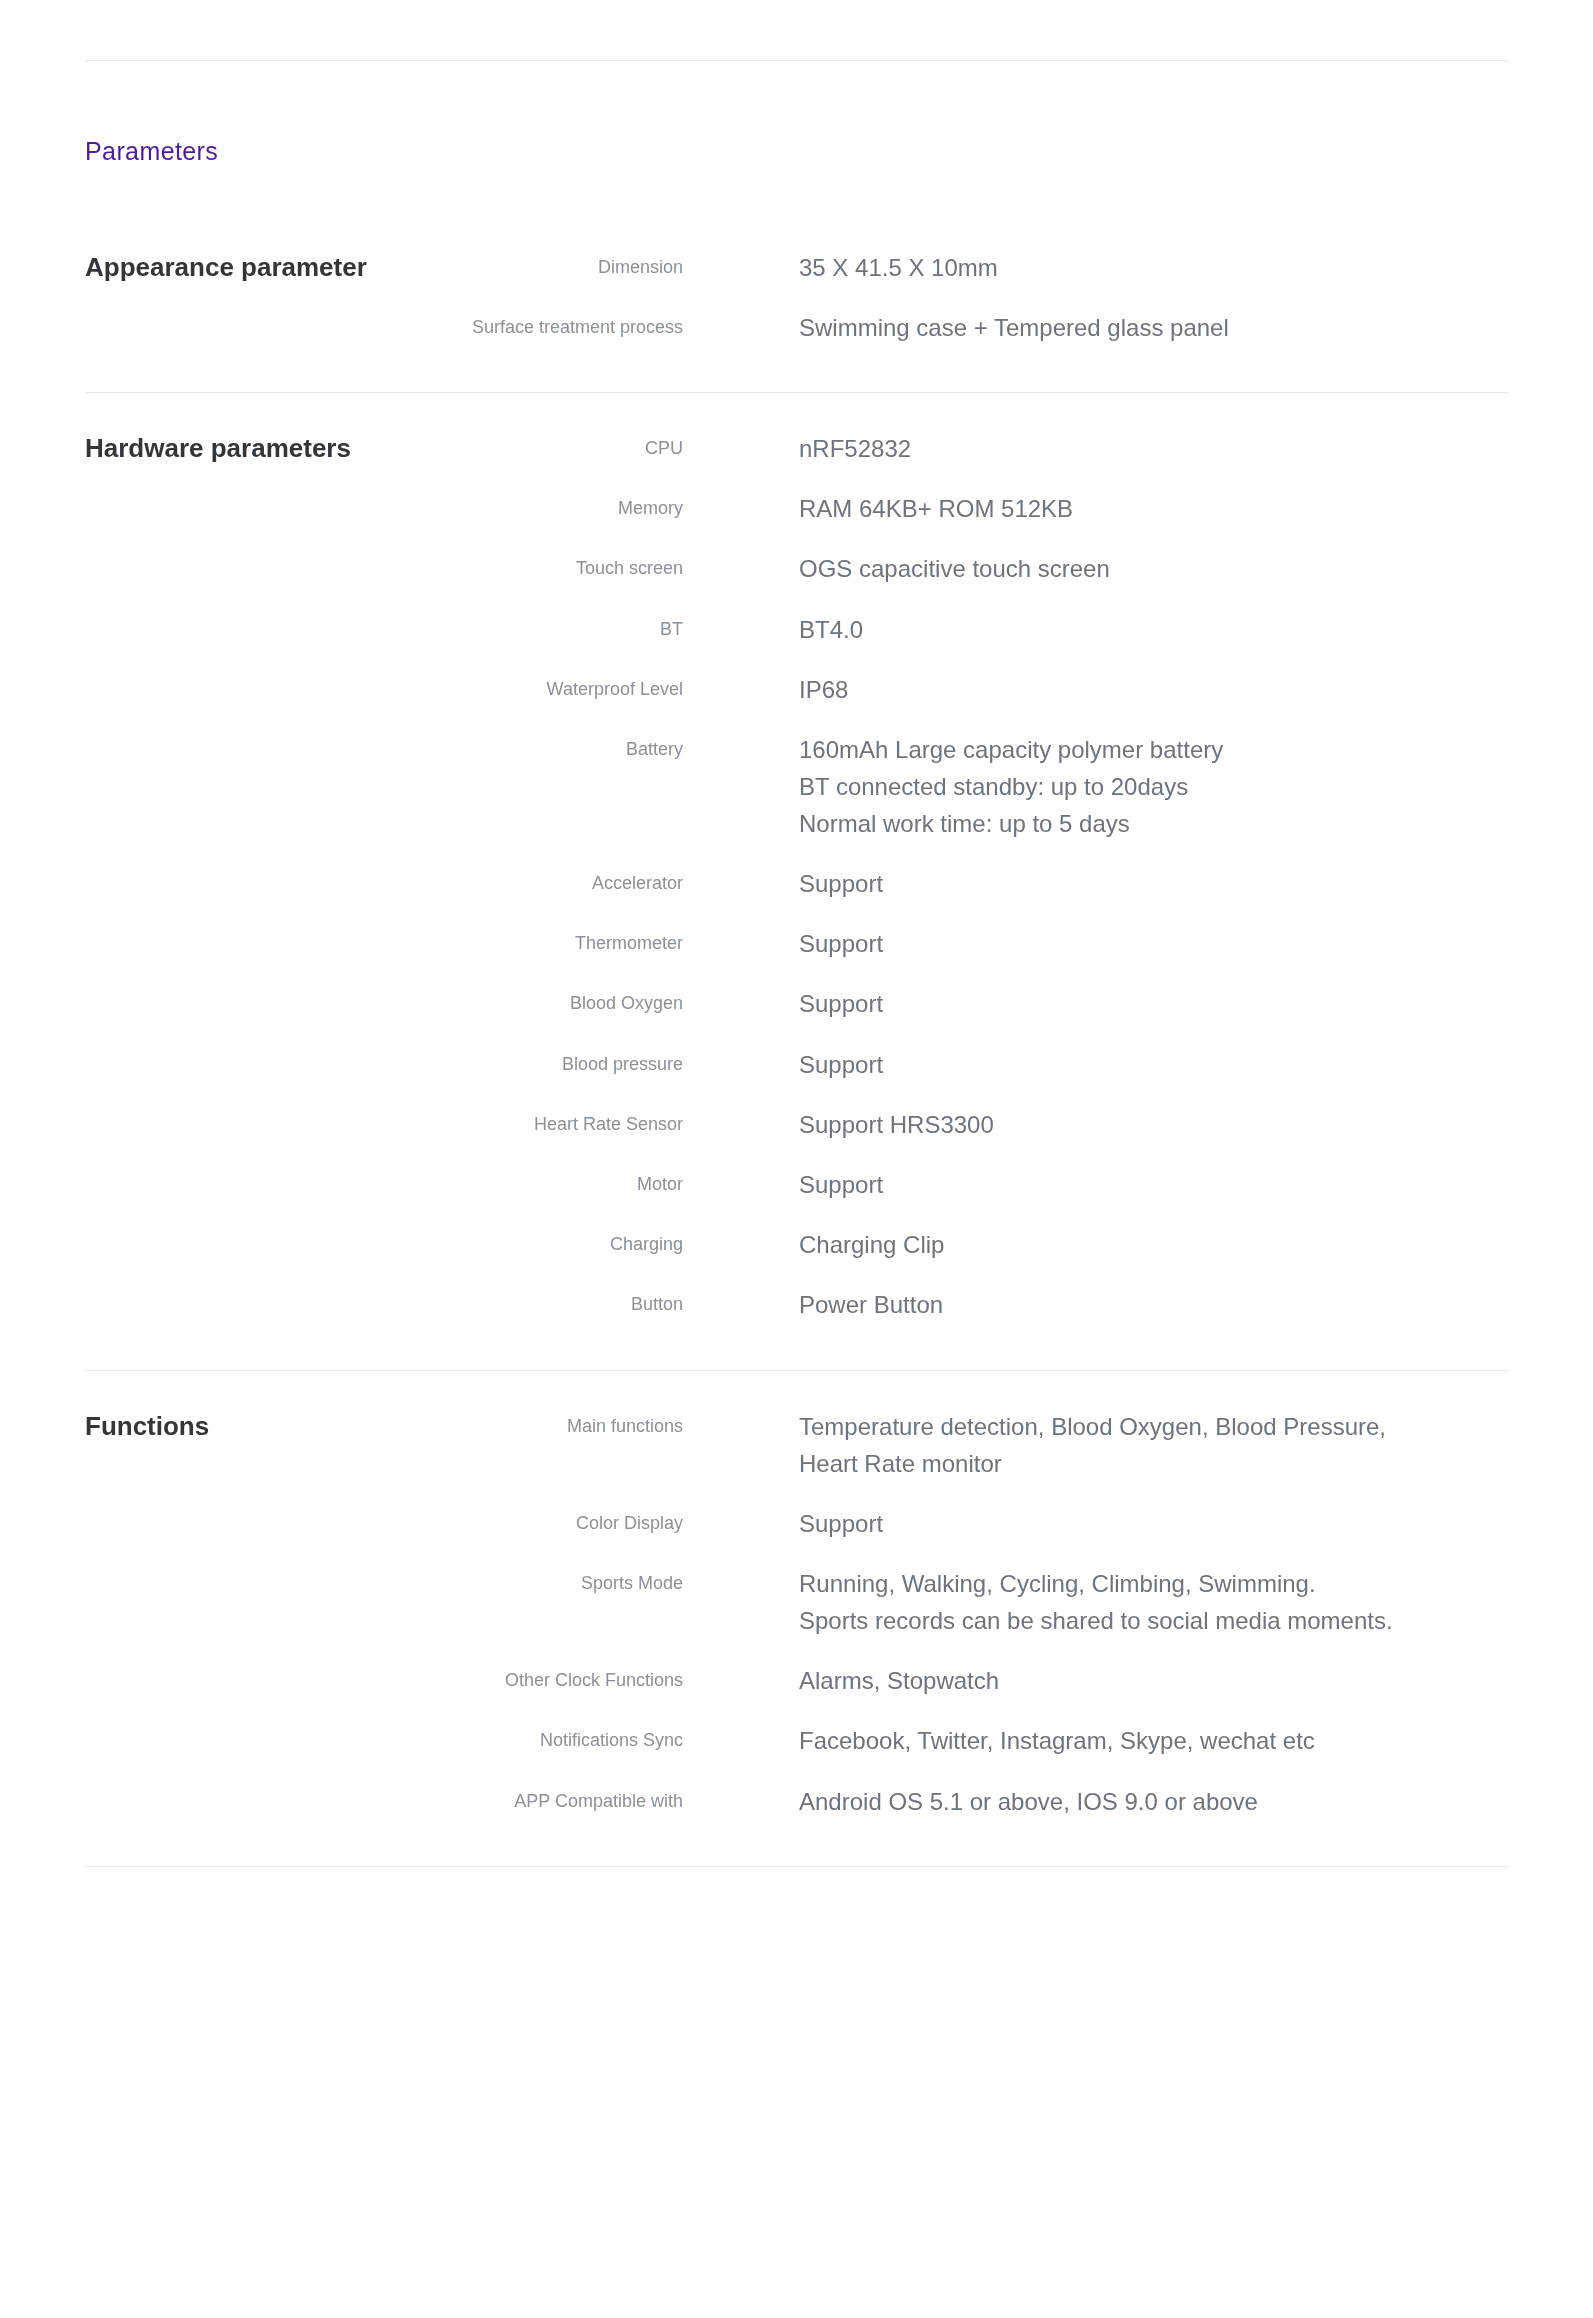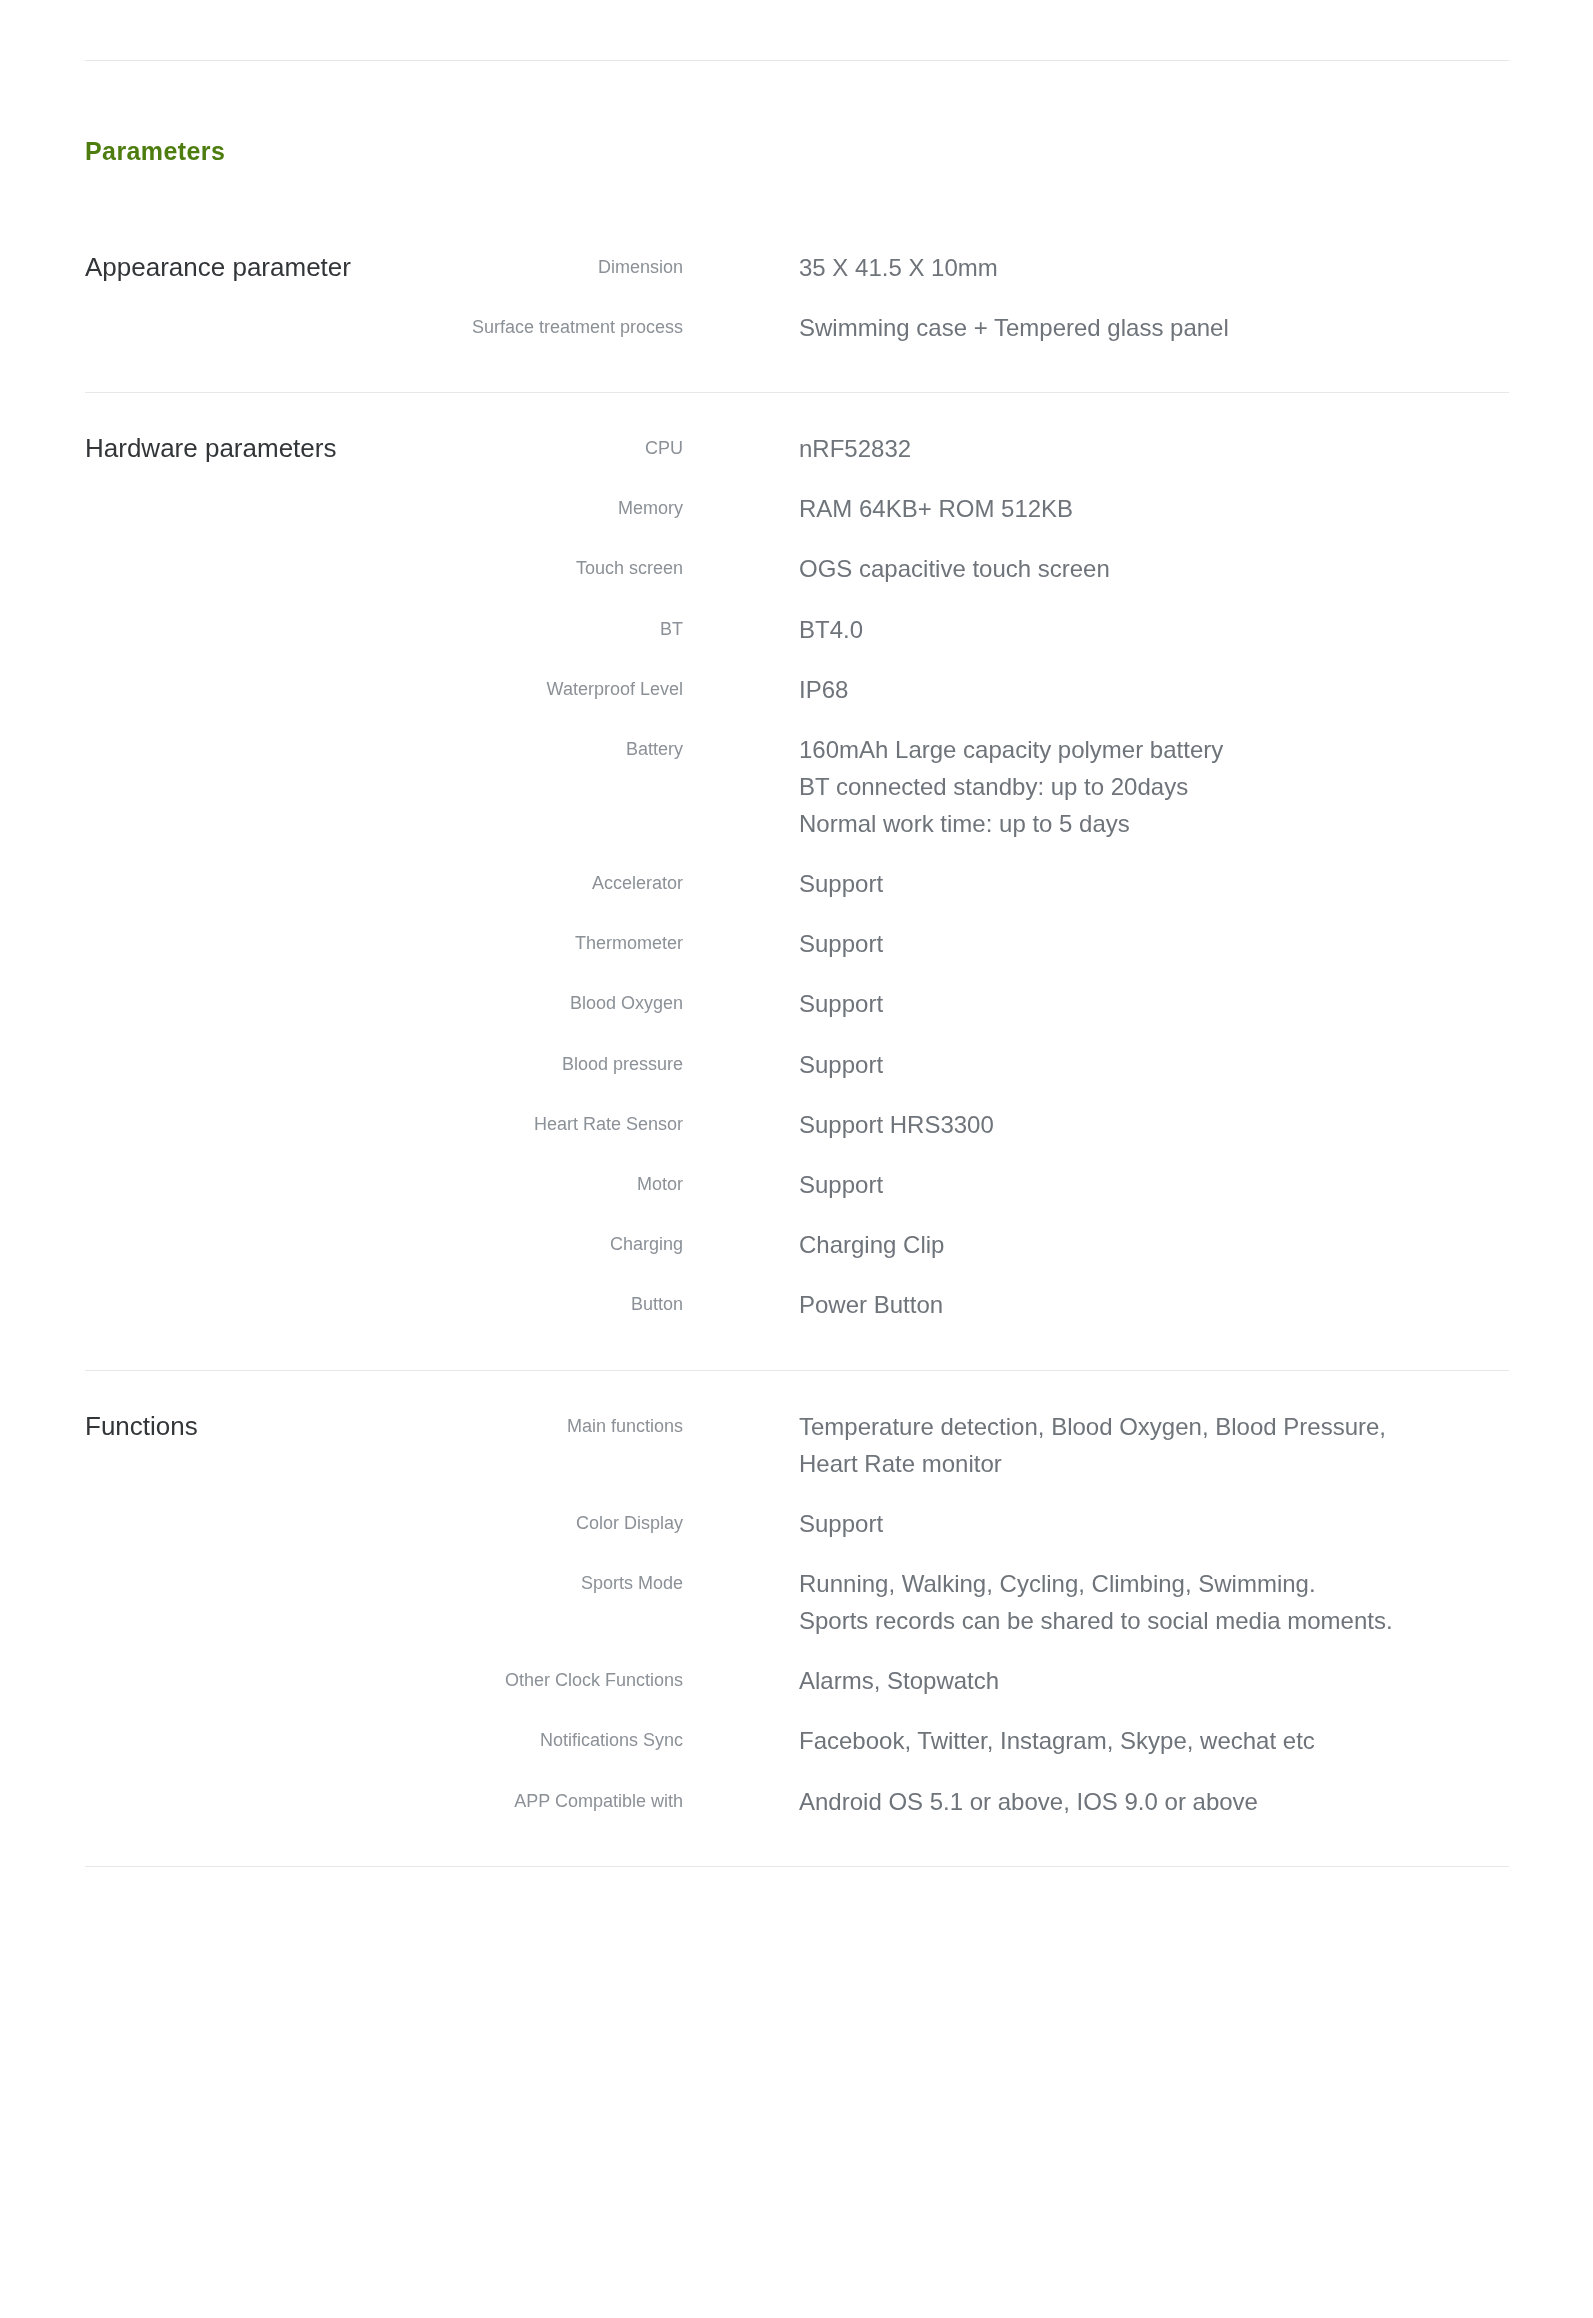--- a/index.html
+++ b/index.html
@@ -17,39 +17,39 @@
   .divider {
     border: none;
     border-top: 0.8px solid #e5e7e9;
     margin: 0;
     width: 100%;
   }
   .top-divider {
     margin-top: 60px;
   }
   .page-title {
-    color: #4d7c0f;
+    color: #4c1d95;
     font-size: 25px;
-    font-weight: 700;
+    font-weight: 400;
     padding-top: 76px;
     padding-bottom: 46px;
     letter-spacing: 0.4px;
   }
   .section {
     position: relative;
     padding-top: 25px;
     padding-bottom: 35px;
   }
   .section-title {
     position: absolute;
     left: 0;
     top: 37px;
     font-size: 26px;
     line-height: 37px;
-    font-weight: 400;
+    font-weight: 700;
     color: #333639;
     white-space: nowrap;
   }
   .row {
     display: flex;
     align-items: flex-start;
     padding: 11.6px 0;
   }
   .row-label {
     flex: 0 0 598px;

